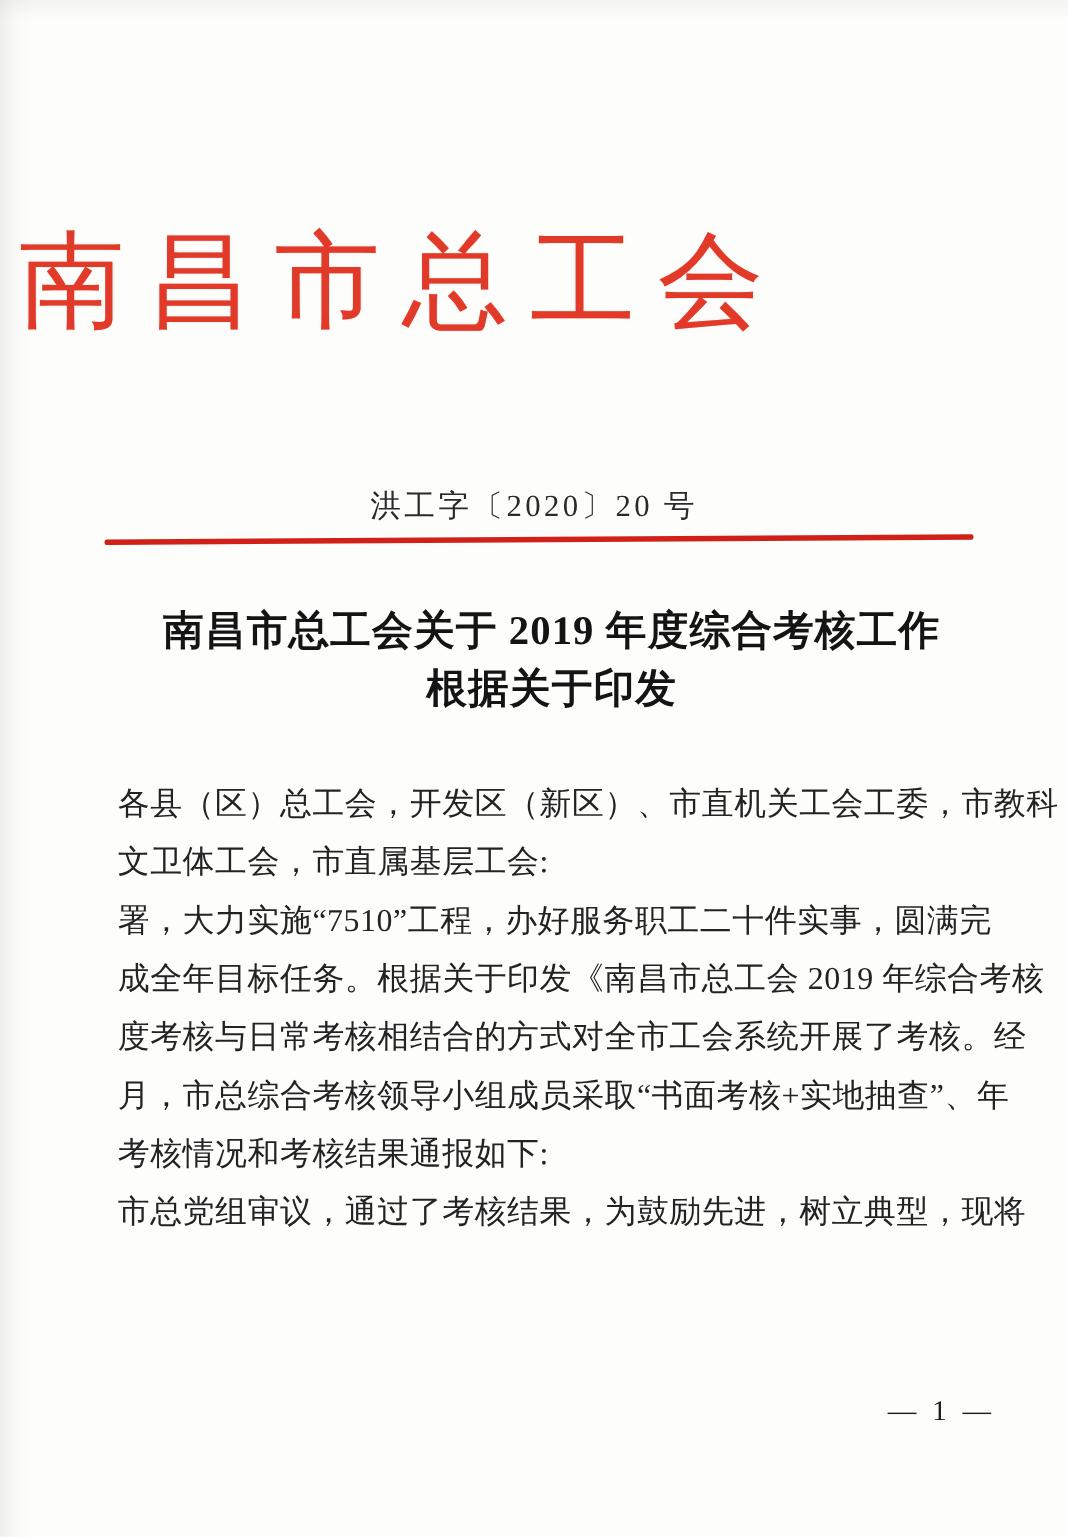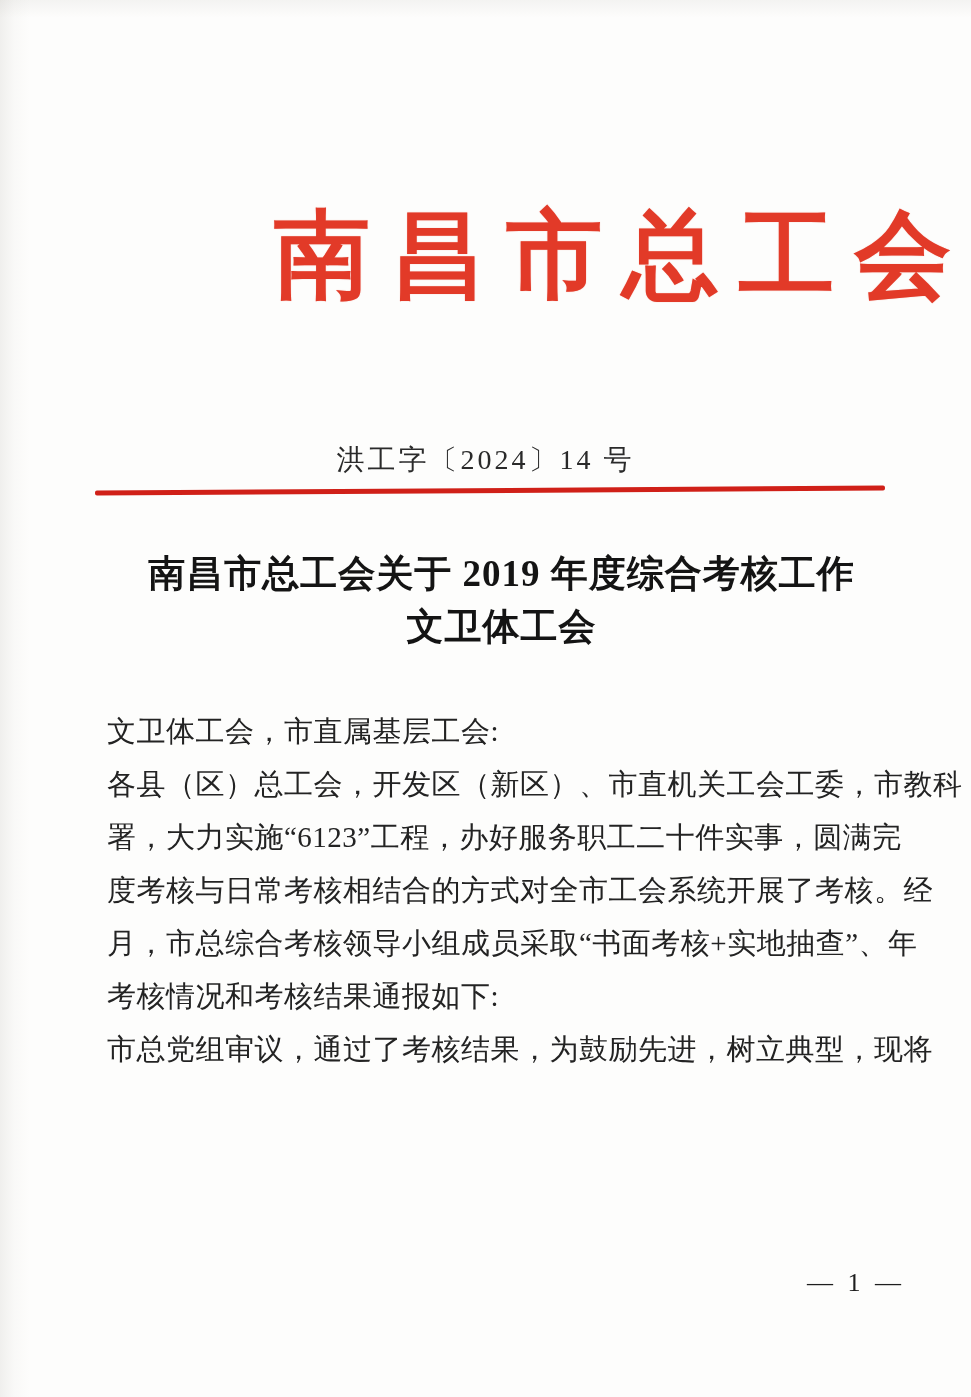--- a/index.html
+++ b/index.html
@@ -21,24 +21,24 @@
     background:
       linear-gradient(90deg, rgba(120,115,105,0.10) 0px, rgba(120,115,105,0.03) 14px, rgba(0,0,0,0) 30px),
       linear-gradient(180deg, rgba(120,115,105,0.07) 0px, rgba(0,0,0,0) 18px),
       #fdfdfc;
   }
   .org-title {
     position: absolute;
     top: 196px;
     left: 0;
     right: 0;
-    text-align: right;
+    text-align: left;
     font-size: 96px;
     line-height: 1.25;
-    font-weight: bold;
+    font-weight: normal;
     color: #e23a28;
     letter-spacing: 0.21em;
     padding-left: 0.18em;
     text-shadow: 0 0 1px rgba(226,58,40,0.45);
     white-space: nowrap;
   }
   .doc-number {
     position: absolute;
     top: 441px;
     left: 0;
@@ -98,33 +98,34 @@
     white-space: nowrap;
   }
 </style>
 </head>
 <body>
 
 <div class="page">
 
   <div class="org-title">南昌市总工会</div>
 
-  <div class="doc-number">洪工字〔2024〕14 号</div>
+  <div class="doc-number">洪工字〔2020〕20 号</div>
 
   <div class="red-divider"></div>
 
   <div class="doc-title">
     <div class="title-line">南昌市总工会关于 2019 年度综合考核工作</div>
-    <div class="title-line">文卫体工会</div>
+    <div class="title-line">根据关于印发</div>
   </div>
 
   <div class="content">
+    <div class="line">各县（区）总工会，开发区（新区）、市直机关工会工委，市教科</div>
     <div class="line">文卫体工会，市直属基层工会:</div>
-    <div class="line">各县（区）总工会，开发区（新区）、市直机关工会工委，市教科</div>
-    <div class="line">署，大力实施“6123”工程，办好服务职工二十件实事，圆满完</div>
+    <div class="line">署，大力实施“7510”工程，办好服务职工二十件实事，圆满完</div>
+    <div class="line">成全年目标任务。根据关于印发《南昌市总工会 2019 年综合考核</div>
     <div class="line">度考核与日常考核相结合的方式对全市工会系统开展了考核。经</div>
     <div class="line">月，市总综合考核领导小组成员采取“书面考核+实地抽查”、年</div>
     <div class="line">考核情况和考核结果通报如下:</div>
     <div class="line">市总党组审议，通过了考核结果，为鼓励先进，树立典型，现将</div>
   </div>
 
   <div class="page-number">— 1 —</div>
 
 </div>
 

